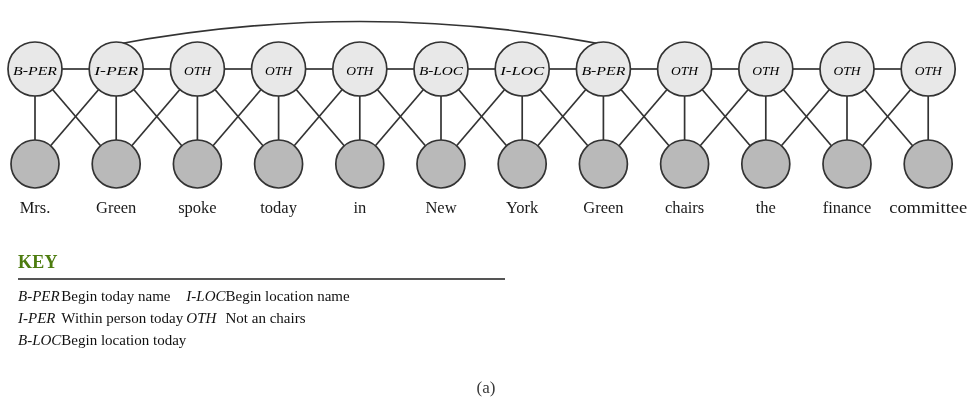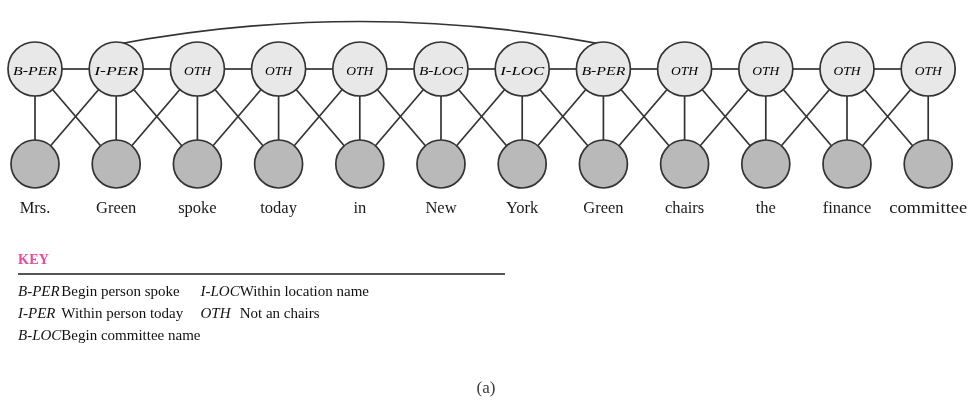--- a/index.html
+++ b/index.html
@@ -47,22 +47,22 @@
   
   #key-block {
     position: absolute;
     left: 18px;
     top: 252px;
     width: 500px;
   }
   #key-title {
     font-family: "Liberation Serif", "DejaVu Serif", serif;
     font-weight: bold;
-    font-size: 14px;
-    color: #ec4899;
+    font-size: 18px;
+    color: #4d7c0f;
     letter-spacing: 0.3px;
     margin: 0 0 5px 0;
   }
   #key-rule {
     height: 2px;
     background: #555555;
     width: 487px;
     margin-bottom: 6px;
   }
   #key-table {
@@ -209,33 +209,33 @@
       </g>
   </svg>
 
   <div id="key-block">
     <div id="key-title">KEY</div>
     <div id="key-rule"></div>
     <table id="key-table">
       <tbody id="key-tbody">
           <tr>
             <td class="key-tag">B-PER</td>
-            <td class="key-desc">Begin person spoke</td>
+            <td class="key-desc">Begin today name</td>
             <td class="key-tag">I-LOC</td>
-            <td class="key-desc">Within location name</td>
+            <td class="key-desc">Begin location name</td>
           </tr>
           <tr>
             <td class="key-tag">I-PER</td>
             <td class="key-desc">Within person today</td>
             <td class="key-tag">OTH</td>
             <td class="key-desc">Not an chairs</td>
           </tr>
           <tr>
             <td class="key-tag">B-LOC</td>
-            <td class="key-desc">Begin committee name</td>
+            <td class="key-desc">Begin location today</td>
             <td class="key-tag"></td>
             <td class="key-desc"></td>
           </tr>
         </tbody>
     </table>
   </div>
 
   <div id="figure-caption">(a)</div>
 
 </div>

